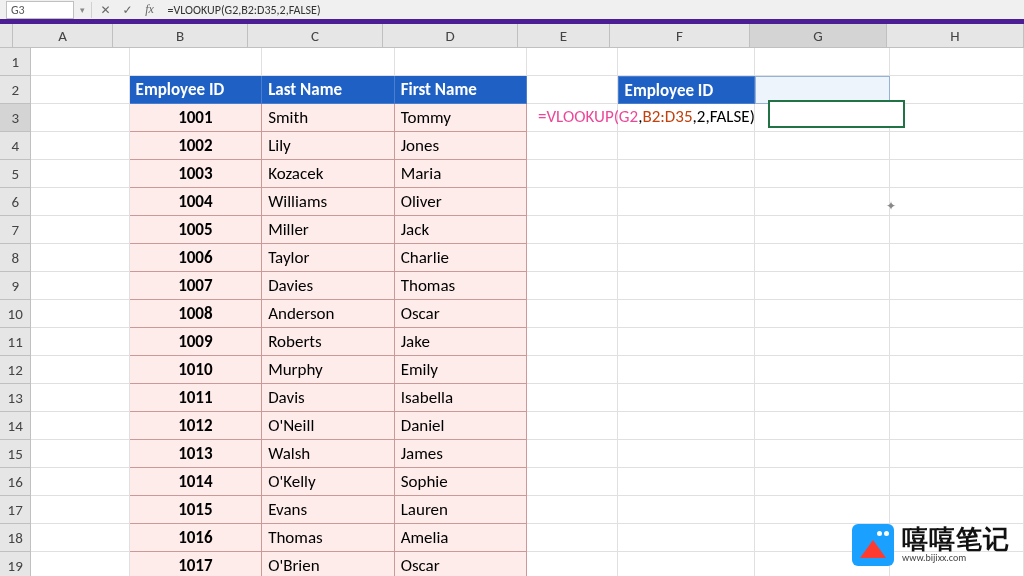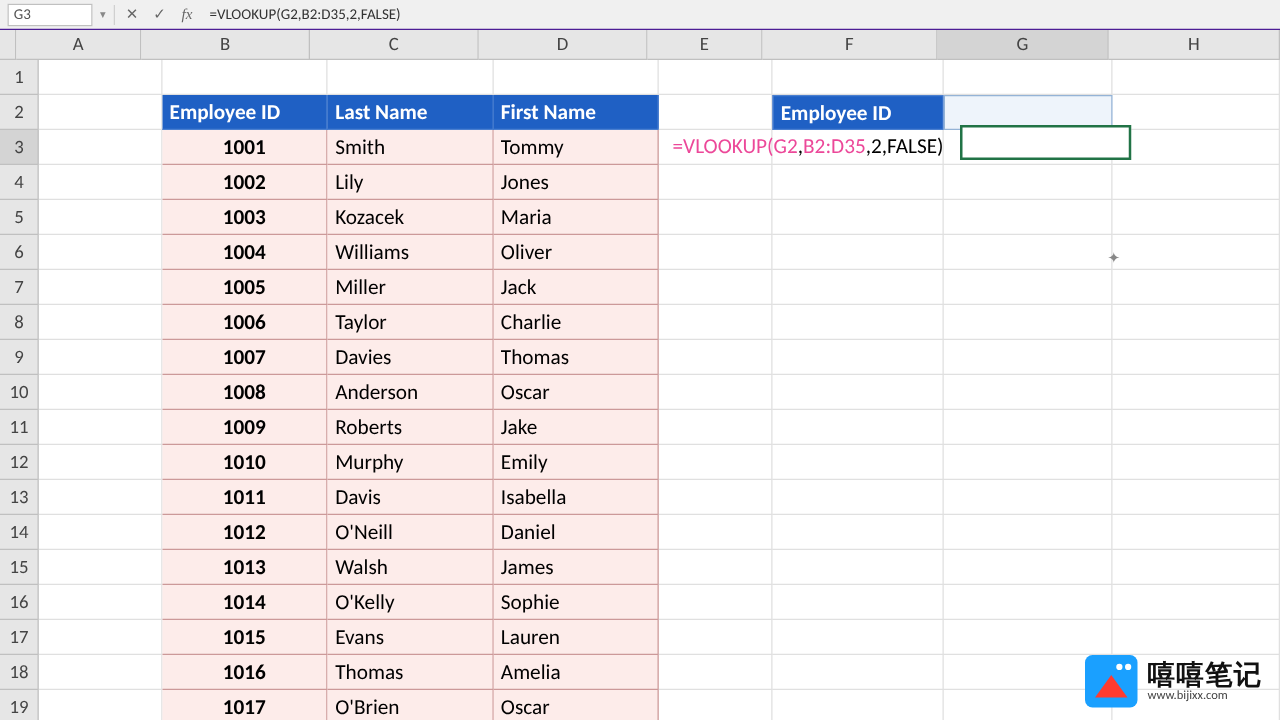--- a/index.html
+++ b/index.html
@@ -1,18 +1,18 @@
 <!DOCTYPE html>
 <html><head>
 <meta charset="utf-8">
 <style>
   * { box-sizing: border-box; margin: 0; padding: 0; }
   body { font-family: Calibri, Arial, sans-serif; font-size: 14px; background: #fff; overflow: hidden; width: 1024px; height: 576px; position: relative; }
 
-  .toolbar { display: flex; align-items: center; height: 24px; background: #f0f0f0; border-bottom: 1px solid #4c1d95; padding: 0 6px; gap: 6px; font-size: 12px; color: #555; }
+  .toolbar { display: flex; align-items: center; height: 24px; background: #f0f0f0; border-bottom: 5px solid #4c1d95; padding: 0 6px; gap: 6px; font-size: 12px; color: #555; }
   .name-box { width: 68px; height: 18px; background: #fff; border: 1px solid #c0c0c0; padding: 1px 4px; display: flex; align-items: center; }
   .tb-sep { width: 1px; height: 16px; background: #d0d0d0; }
   .tb-icon { width: 16px; height: 16px; display: flex; align-items: center; justify-content: center; color: #666; }
   .fx-label { font-style: italic; font-family: 'Times New Roman', serif; }
   .formula-bar { flex: 1; font-family: Calibri, Arial, sans-serif; font-size: 12px; color: #333; padding-left: 4px; }
 
   .sheet { position: relative; }
   .col-headers { display: flex; height: 24px; background: #e6e6e6; }
   .corner { width: 32px; border-right: 1px solid #c0c0c0; border-bottom: 1px solid #c0c0c0; background: #e6e6e6; }
   .col-h { border-right: 1px solid #c0c0c0; border-bottom: 1px solid #c0c0c0; text-align: center; line-height: 24px; font-size: 15px; color: #444; background: #e6e6e6; }
@@ -36,30 +36,30 @@
   .tbl-cell { background: #fdecea; border-right: 1px solid #c99; border-bottom: 1px solid #c99; color: #000; }
   .tbl-id { text-align: center; font-weight: 700; }
   .tbl-last, .tbl-first { text-align: left; }
 
   .lookup-hdr { background: #1f60c4; color: #fff; font-weight: bold; border: 1px solid #4a7fd0; }
   .lookup-val { background: #eef4fb; border: 1px solid #94b3d6; }
 
   .formula-overlay { position: absolute; left: 538px; top: 82px; font-size: 17px; font-family: Calibri, Arial, sans-serif; white-space: nowrap; z-index: 5; }
   .fo-eq { color: #ec4899; }
   .fo-g2 { color: #ec4899; }
-  .fo-rng { color: #ec4899; }
+  .fo-rng { color: #c2410c; }
   .sel-box { position: absolute; left: 768px; top: 76px; width: 137px; height: 28px; border: 2px solid #217346; z-index: 4; background: #fff; }
 
   .logo { position: absolute; right: 14px; bottom: 10px; display: flex; align-items: center; gap: 8px; }
   .logo-icon { width: 42px; height: 42px; background: #1aa0ff; border-radius: 6px; position: relative; }
   .logo-icon::before { content: ""; position: absolute; left: 8px; bottom: 8px; width: 0; height: 0; border-left: 13px solid transparent; border-right: 13px solid transparent; border-bottom: 18px solid #ff3b30; }
   .logo-icon .dot1 { position: absolute; top: 7px; right: 12px; width: 5px; height: 5px; background: #fff; border-radius: 50%; }
   .logo-icon .dot2 { position: absolute; top: 7px; right: 5px; width: 5px; height: 5px; background: #fff; border-radius: 50%; }
   .logo-txt { display: flex; flex-direction: column; line-height: 1.05; }
-  .logo-cn { font-weight: 900; font-size: 22px; color: #111; letter-spacing: 1px; }
+  .logo-cn { font-weight: 900; font-size: 26px; color: #111; letter-spacing: 1px; }
   .logo-url { font-size: 10px; color: #444; }
 
   .cursor-dot { position:absolute; left: 886px; top: 175px; font-size:12px; color:#888; }
 </style>
 </head>
 <body>
 
 <div class="toolbar">
   <div class="name-box">G3</div>
   <span style="font-size:9px;color:#888;">▾</span>

